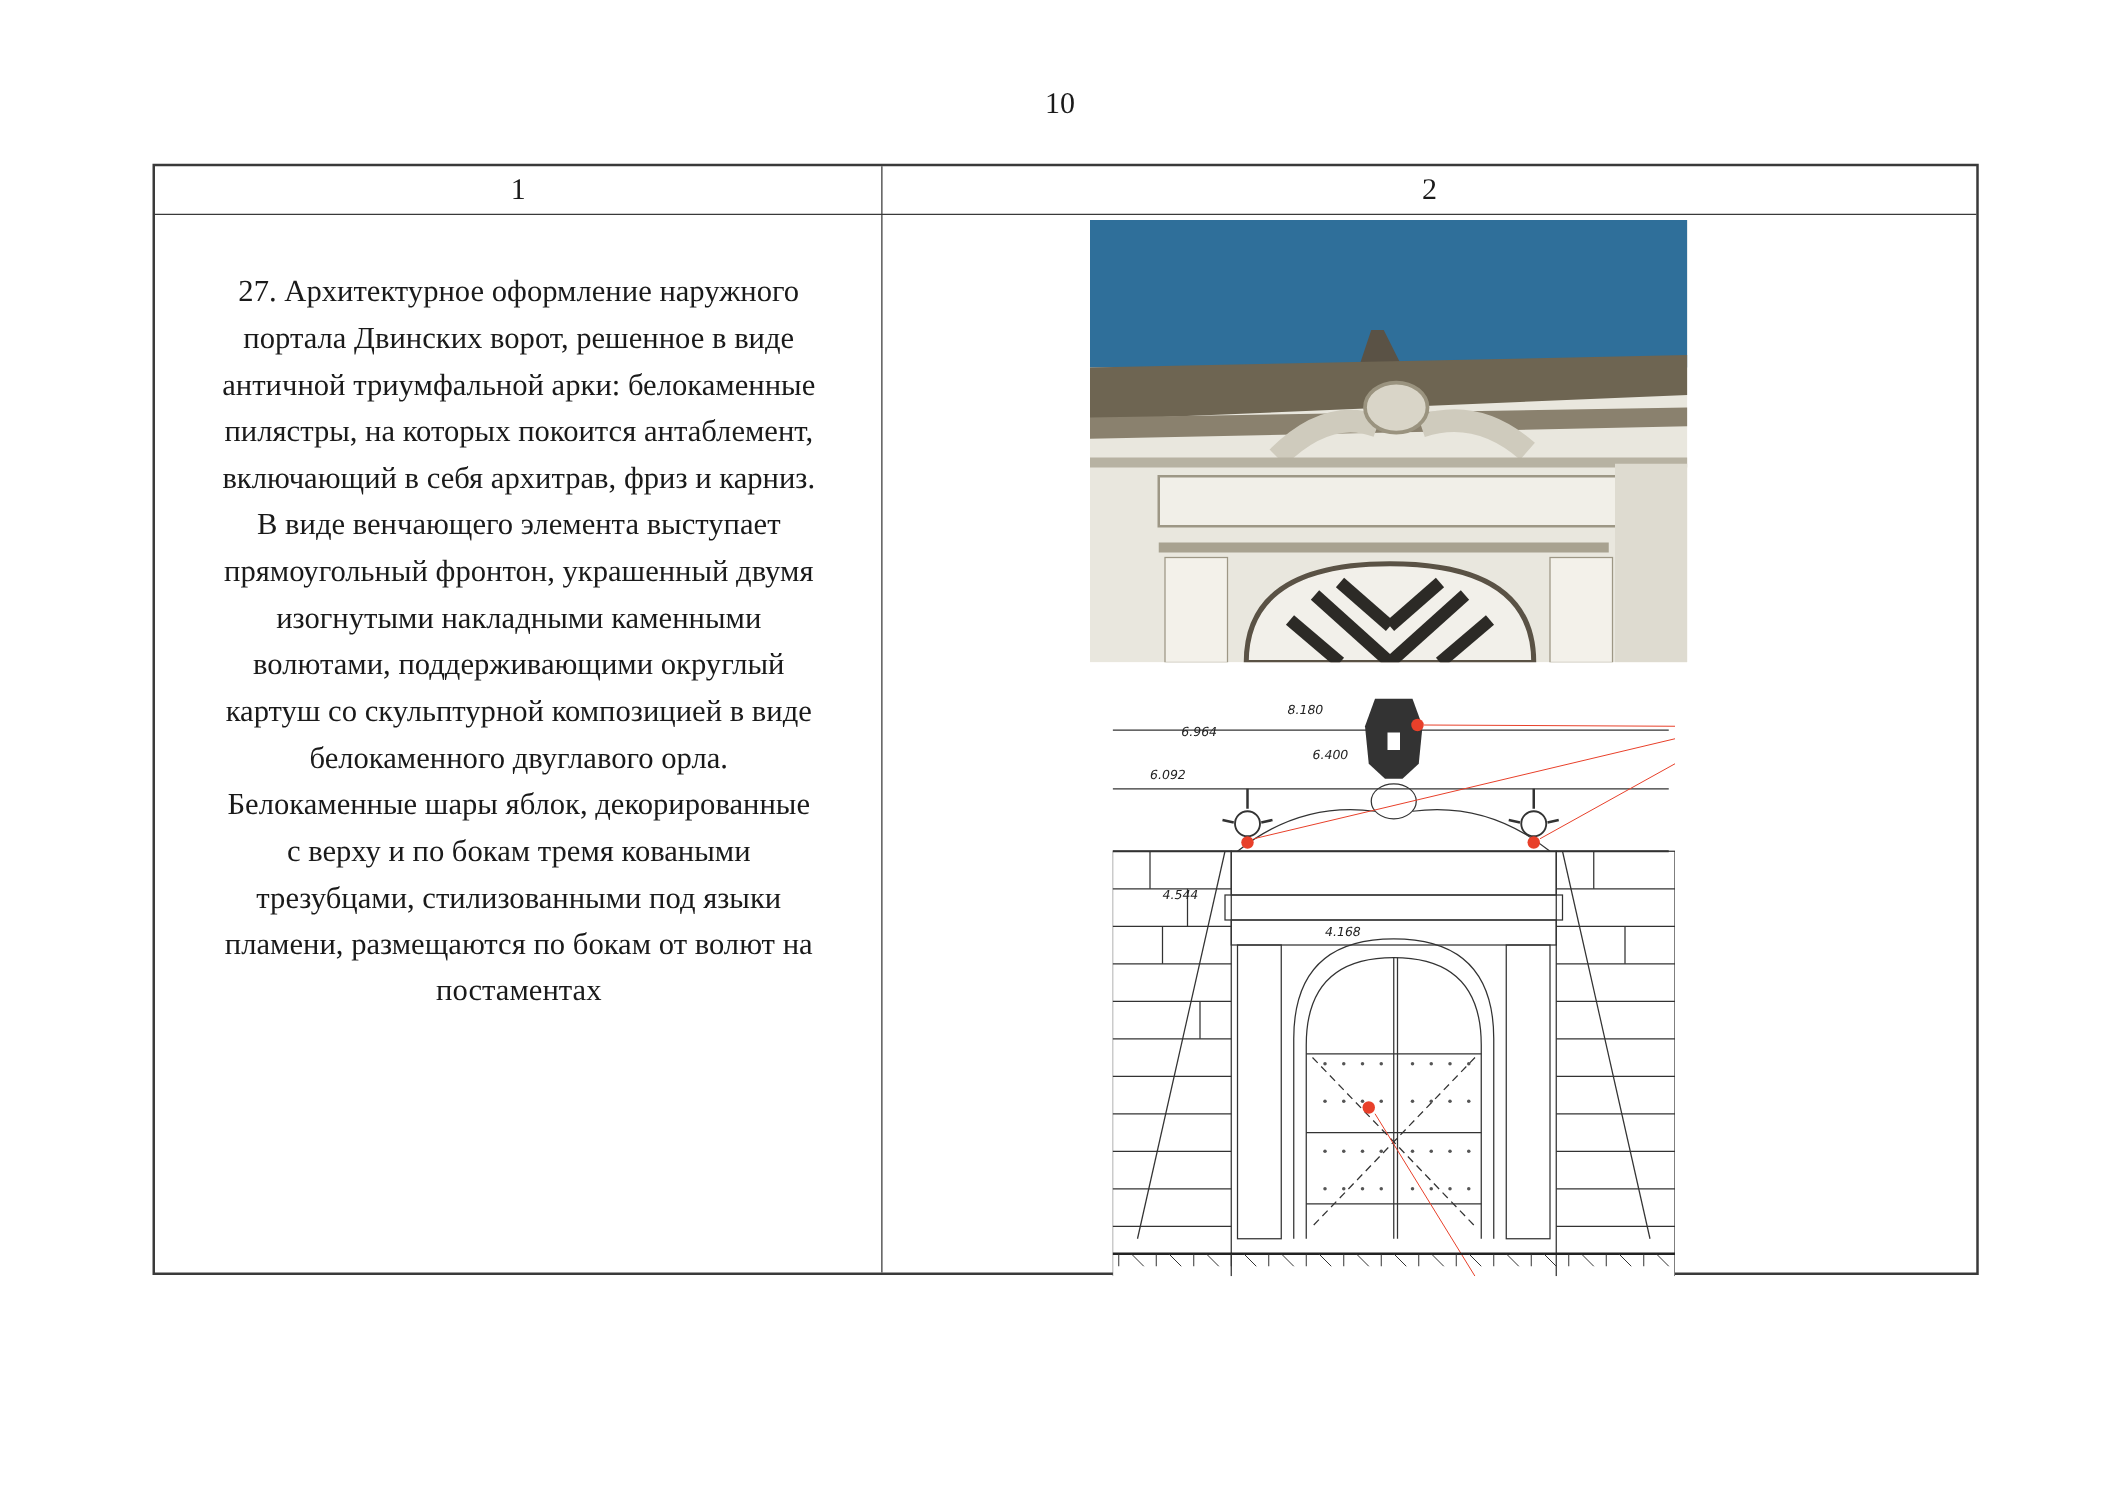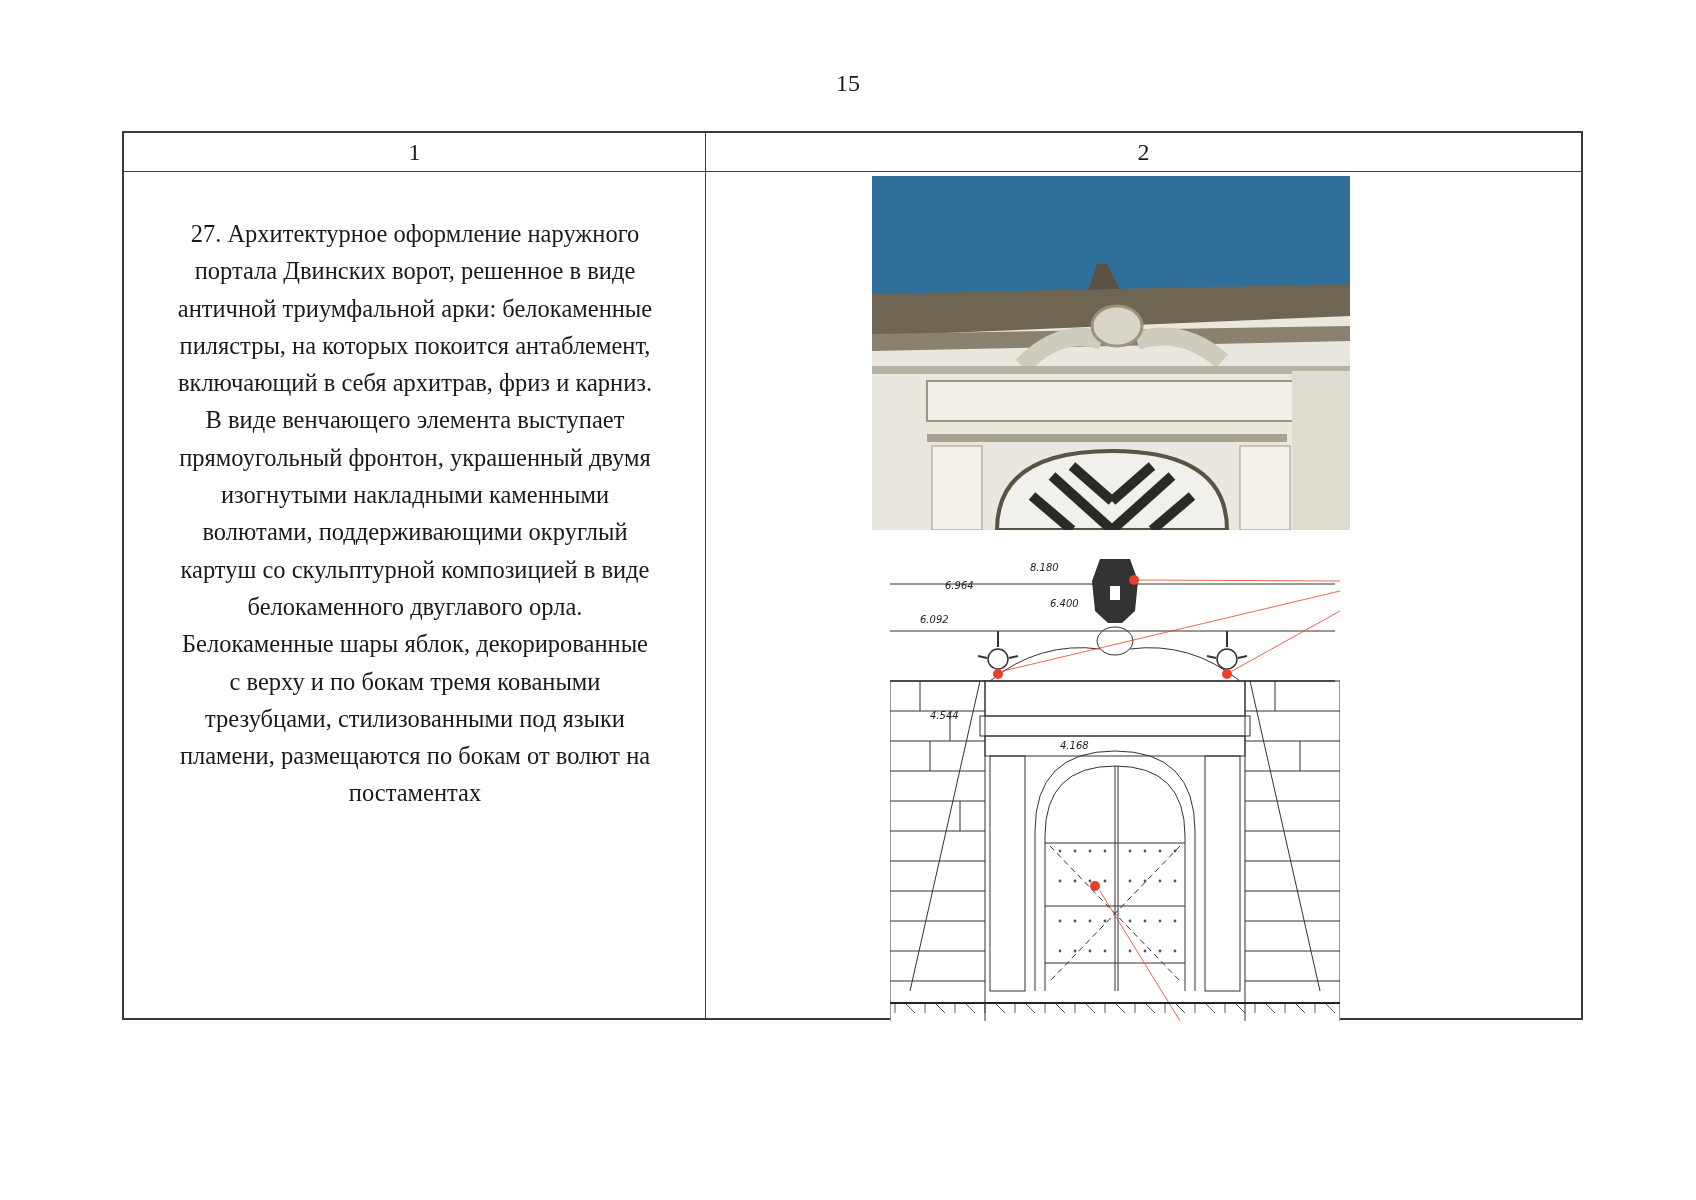--- a/index.html
+++ b/index.html
@@ -14,21 +14,21 @@
   .hcell.c1 { left:0; width:581px; }
   .hcell.c2 { left:582px; right:0; }
   .desc { position:absolute; left:4px; width:574px; top:42px; text-align:center;
           font-size:24.5px; line-height:37.3px; white-space:pre-line;margin-top:40px; }
   .photo { position:absolute; left:748px; top:43px; width:478px; height:354px; overflow:hidden; }
   .drawing { position:absolute; left:766px; top:418px; width:450px; height:470px; overflow:hidden;text-decoration:underline; }
 </style>
 </head>
 <body>
 
-<div class="page-number">15</div>
+<div class="page-number">10</div>
 
 <div class="doc-table">
   <div class="col-divider"></div>
   <div class="header-row">
     <div class="hcell c1">1</div>
     <div class="hcell c2">2</div>
   </div>
 
   <div class="desc">27.  Архитектурное оформление наружного
 портала Двинских ворот, решенное в виде

